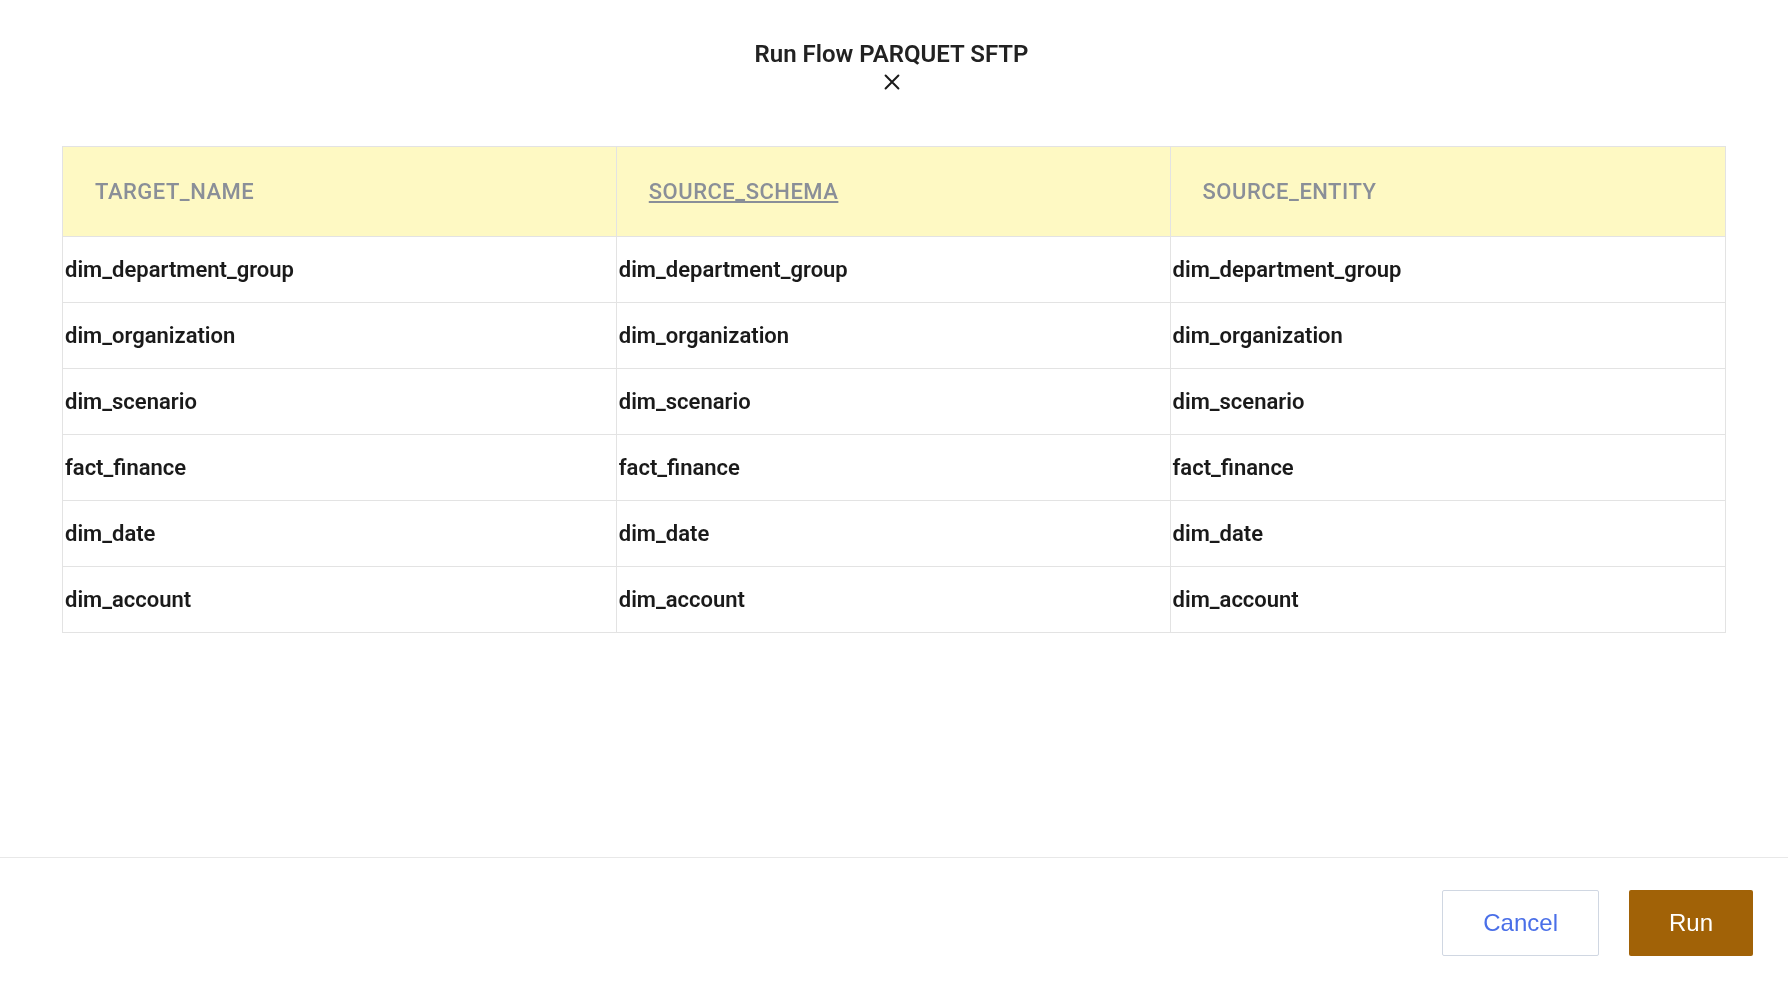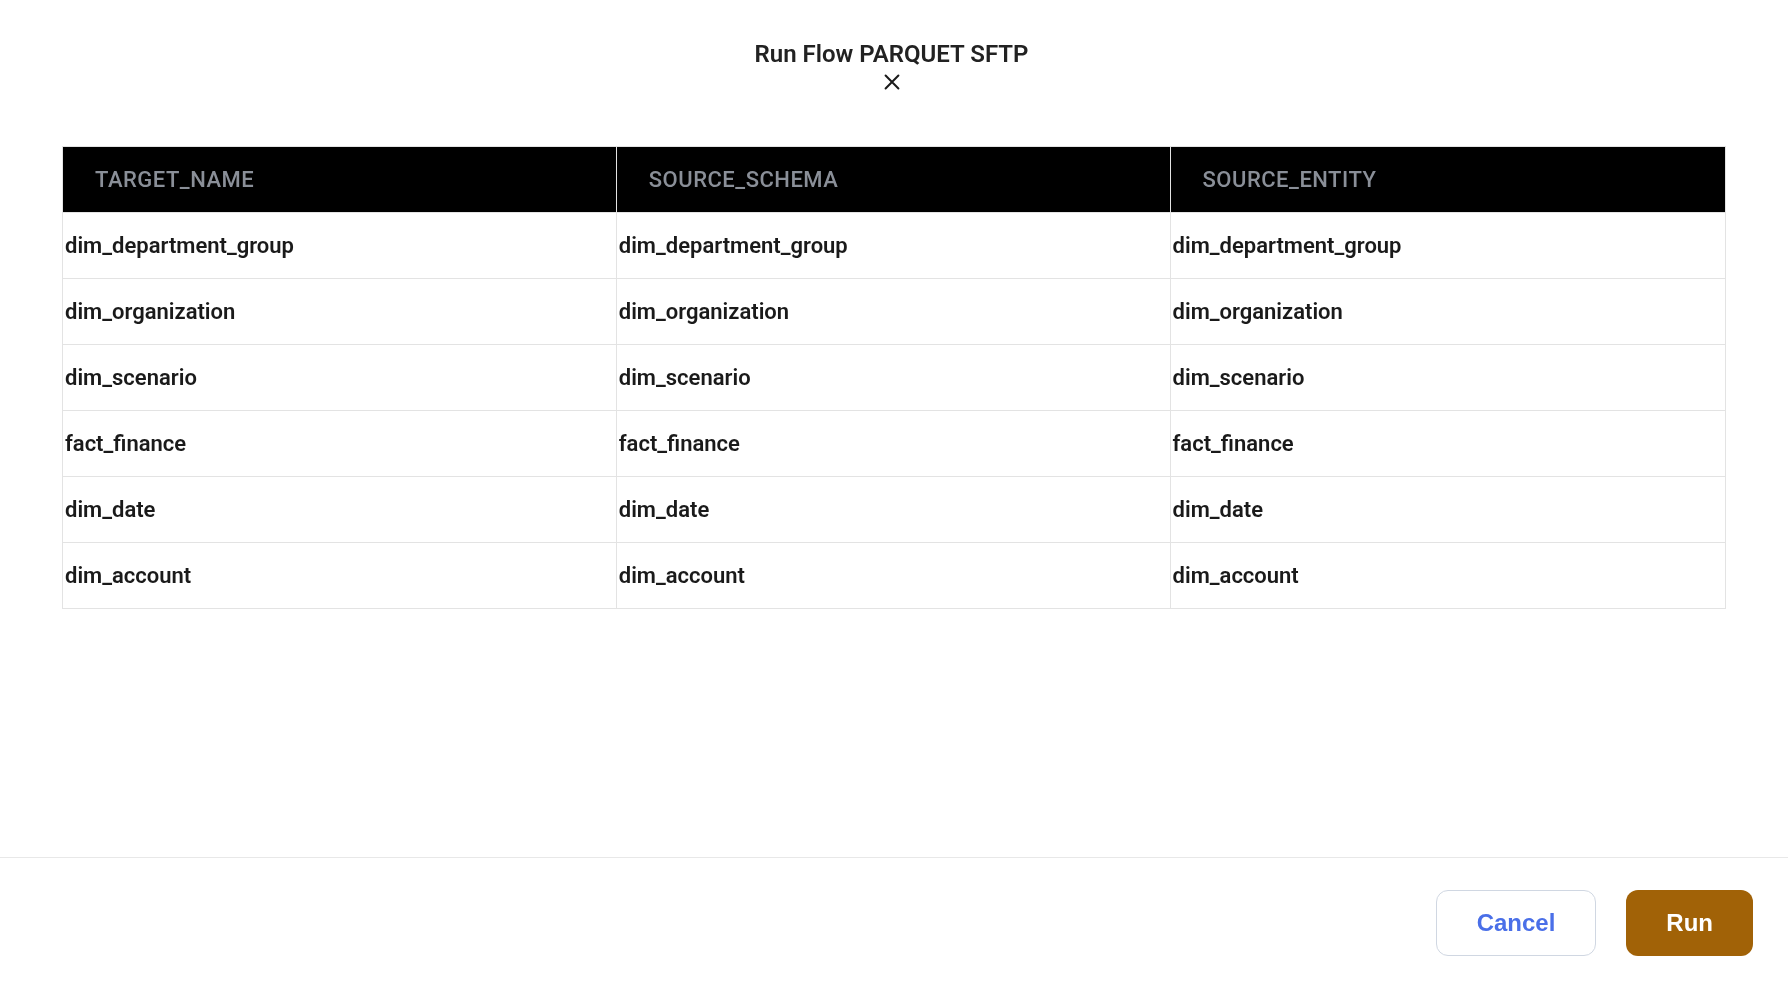--- a/index.html
+++ b/index.html
@@ -43,66 +43,66 @@
     .content {
       padding: 30px 62px 0 62px;
     }
     .table {
       width: 100%;
       border-collapse: collapse;
       border: 1.5px solid #e3e3e3;
     }
     .table th {
       text-align: left;
-      padding: 20px 32px;
+      padding: 32px 32px;
       font-size: 22px;
       font-weight: 500;
       color: #8a8f98;
       letter-spacing: 0.5px;
       border-bottom: 1.5px solid #e3e3e3;
       border-right: 1.5px solid #e3e3e3;
-      background: #000000;
+      background: #fef9c3;
     }
     .table th:last-child {
       border-right: none;
     }
     .table td {
       padding: 20px 2px;
       font-size: 22px;
       font-weight: 600;
       color: #1a1a1a;
       border-bottom: 1.5px solid #e3e3e3;
       border-right: 1.5px solid #e3e3e3;
     }
     .table td:last-child {
       border-right: none;
     }
     .table tr:last-child td {
       border-bottom: none;
     }
     .col-target { width: 33.3%; }
-    .col-schema { width: 33.3%; }
+    .col-schema { width: 33.3%; text-decoration: underline; }
     .col-entity { width: 33.4%; }
     .footer {
       position: absolute;
       bottom: 0;
       left: 0;
       right: 0;
       border-top: 1.5px solid #e8e8e8;
       padding: 32px 35px 32px 35px;
       display: flex;
       justify-content: flex-end;
       gap: 30px;
       background: #fff;
     }
     .btn {
       font-size: 24px;
-      font-weight: 700;
+      font-weight: 400;
       padding: 18px 40px;
-      border-radius: 12px;
+      border-radius: 2px;
       cursor: pointer;
       border: none;
     }
     .btn-cancel {
       background: #ffffff;
       color: #4a6fe8;
       border: 1.5px solid #d0d7e2;
     }
     .btn-run {
       background: #a16207;

